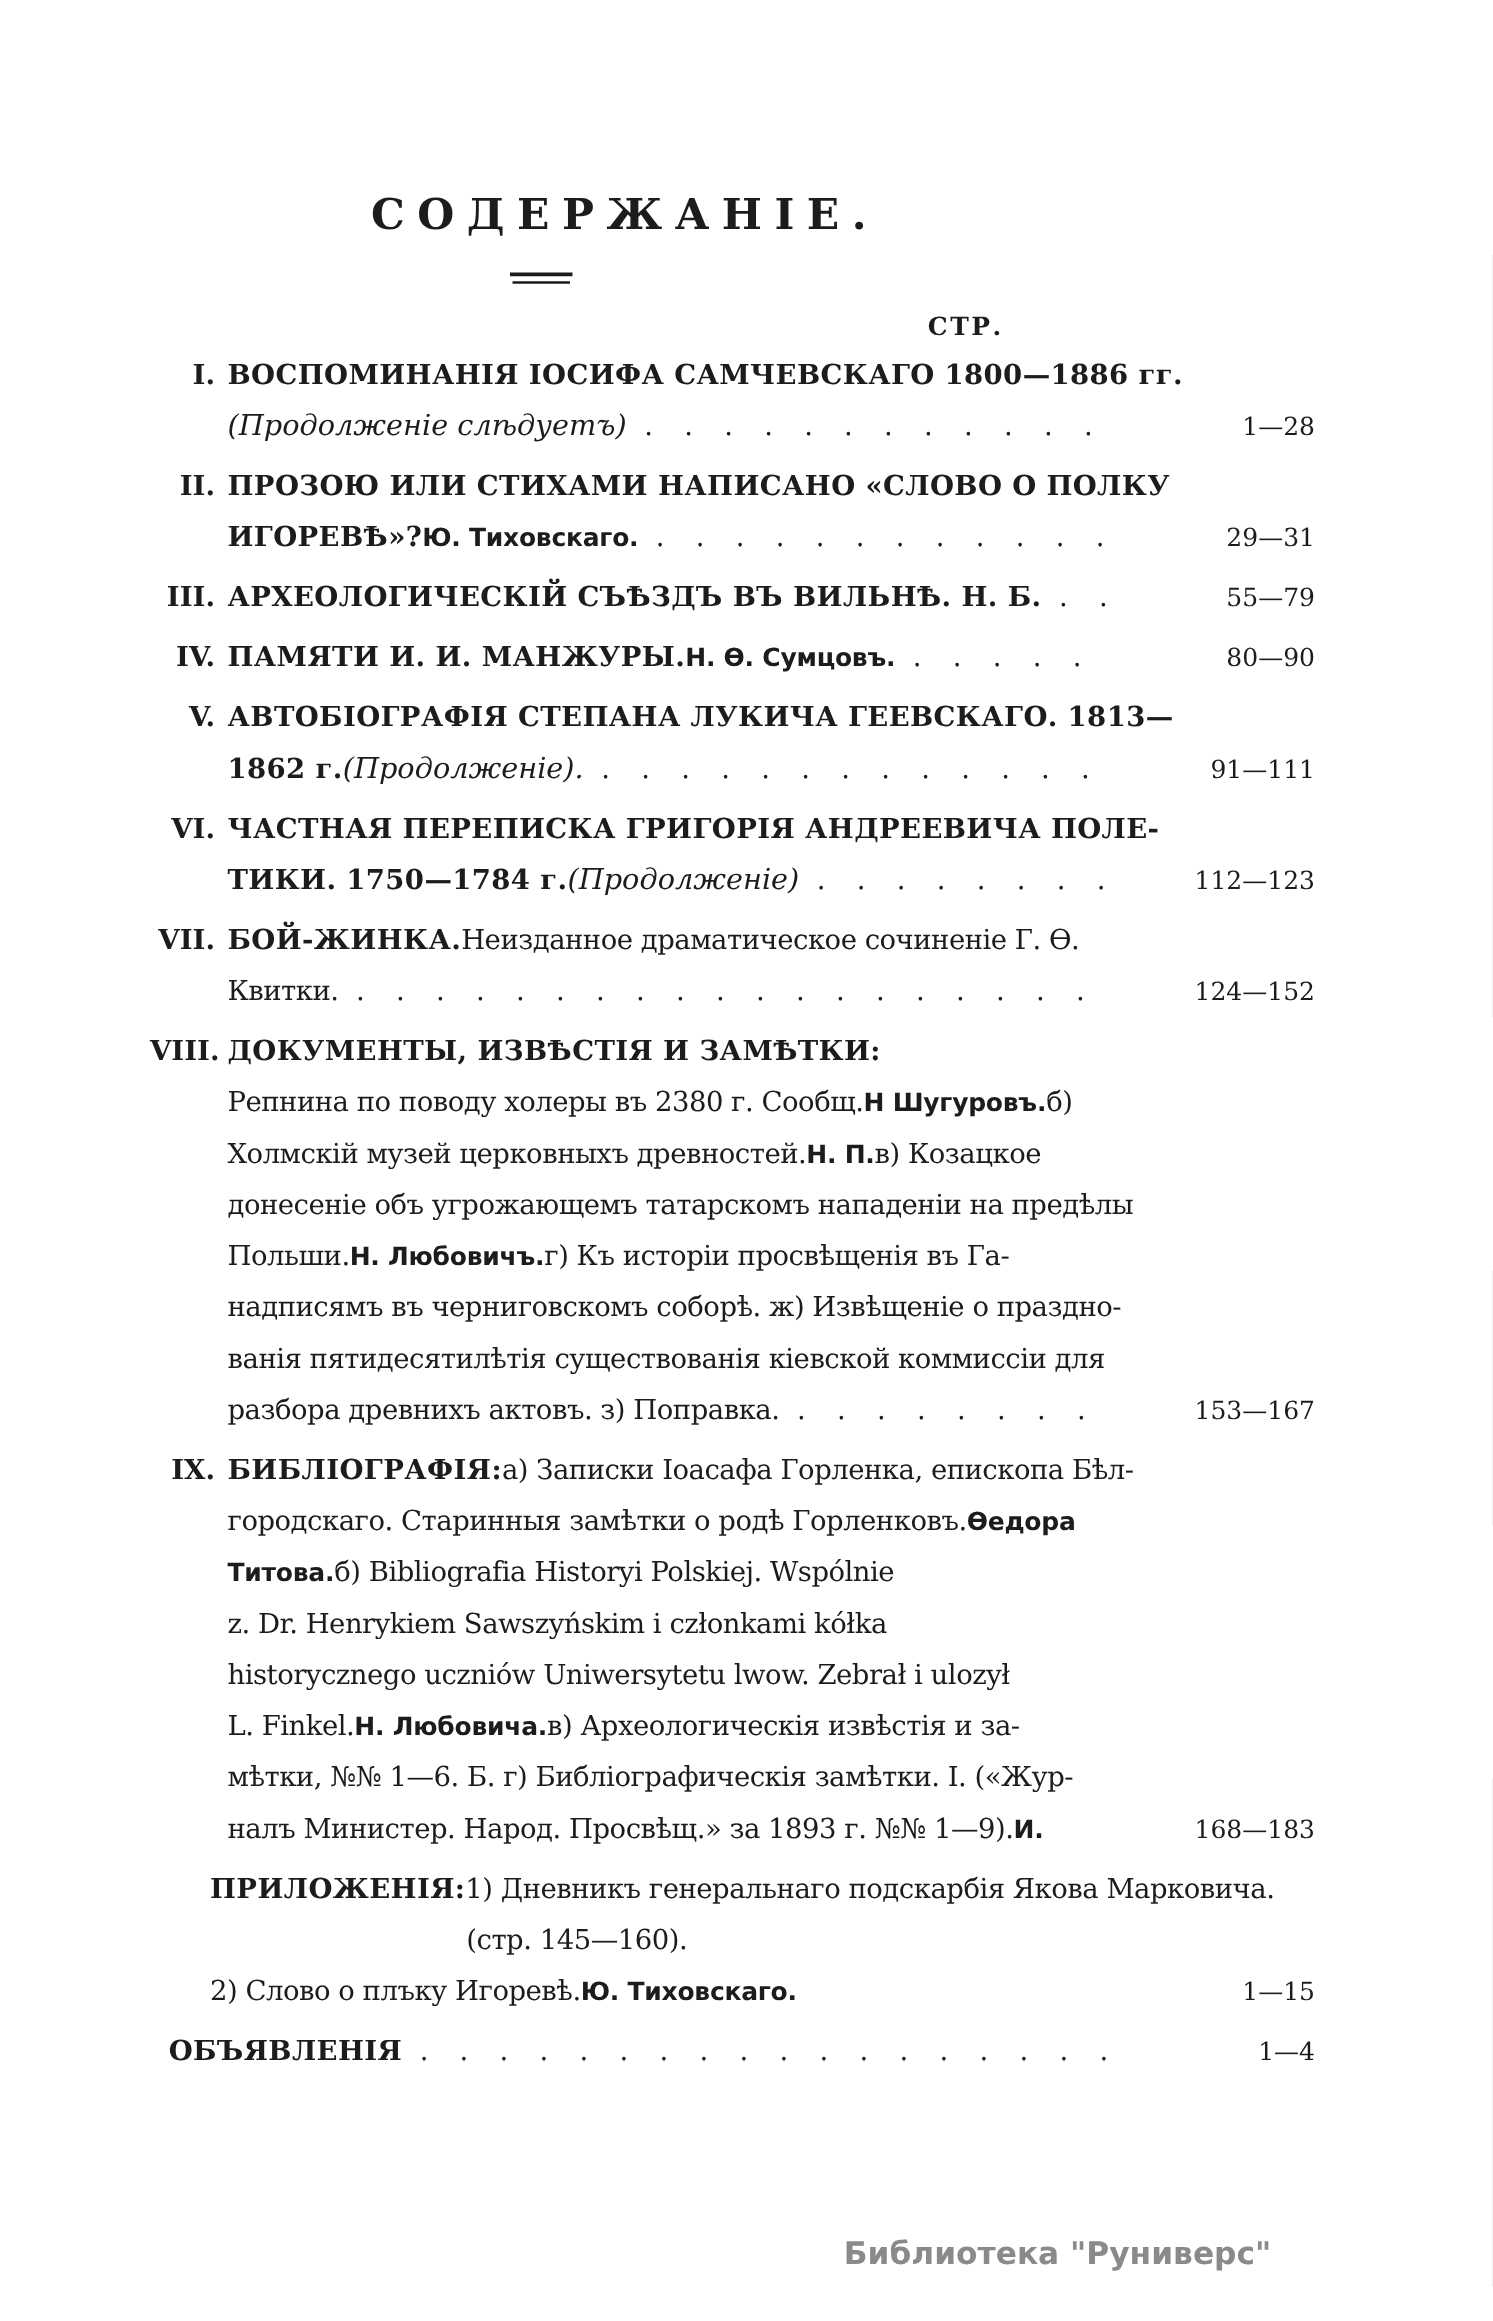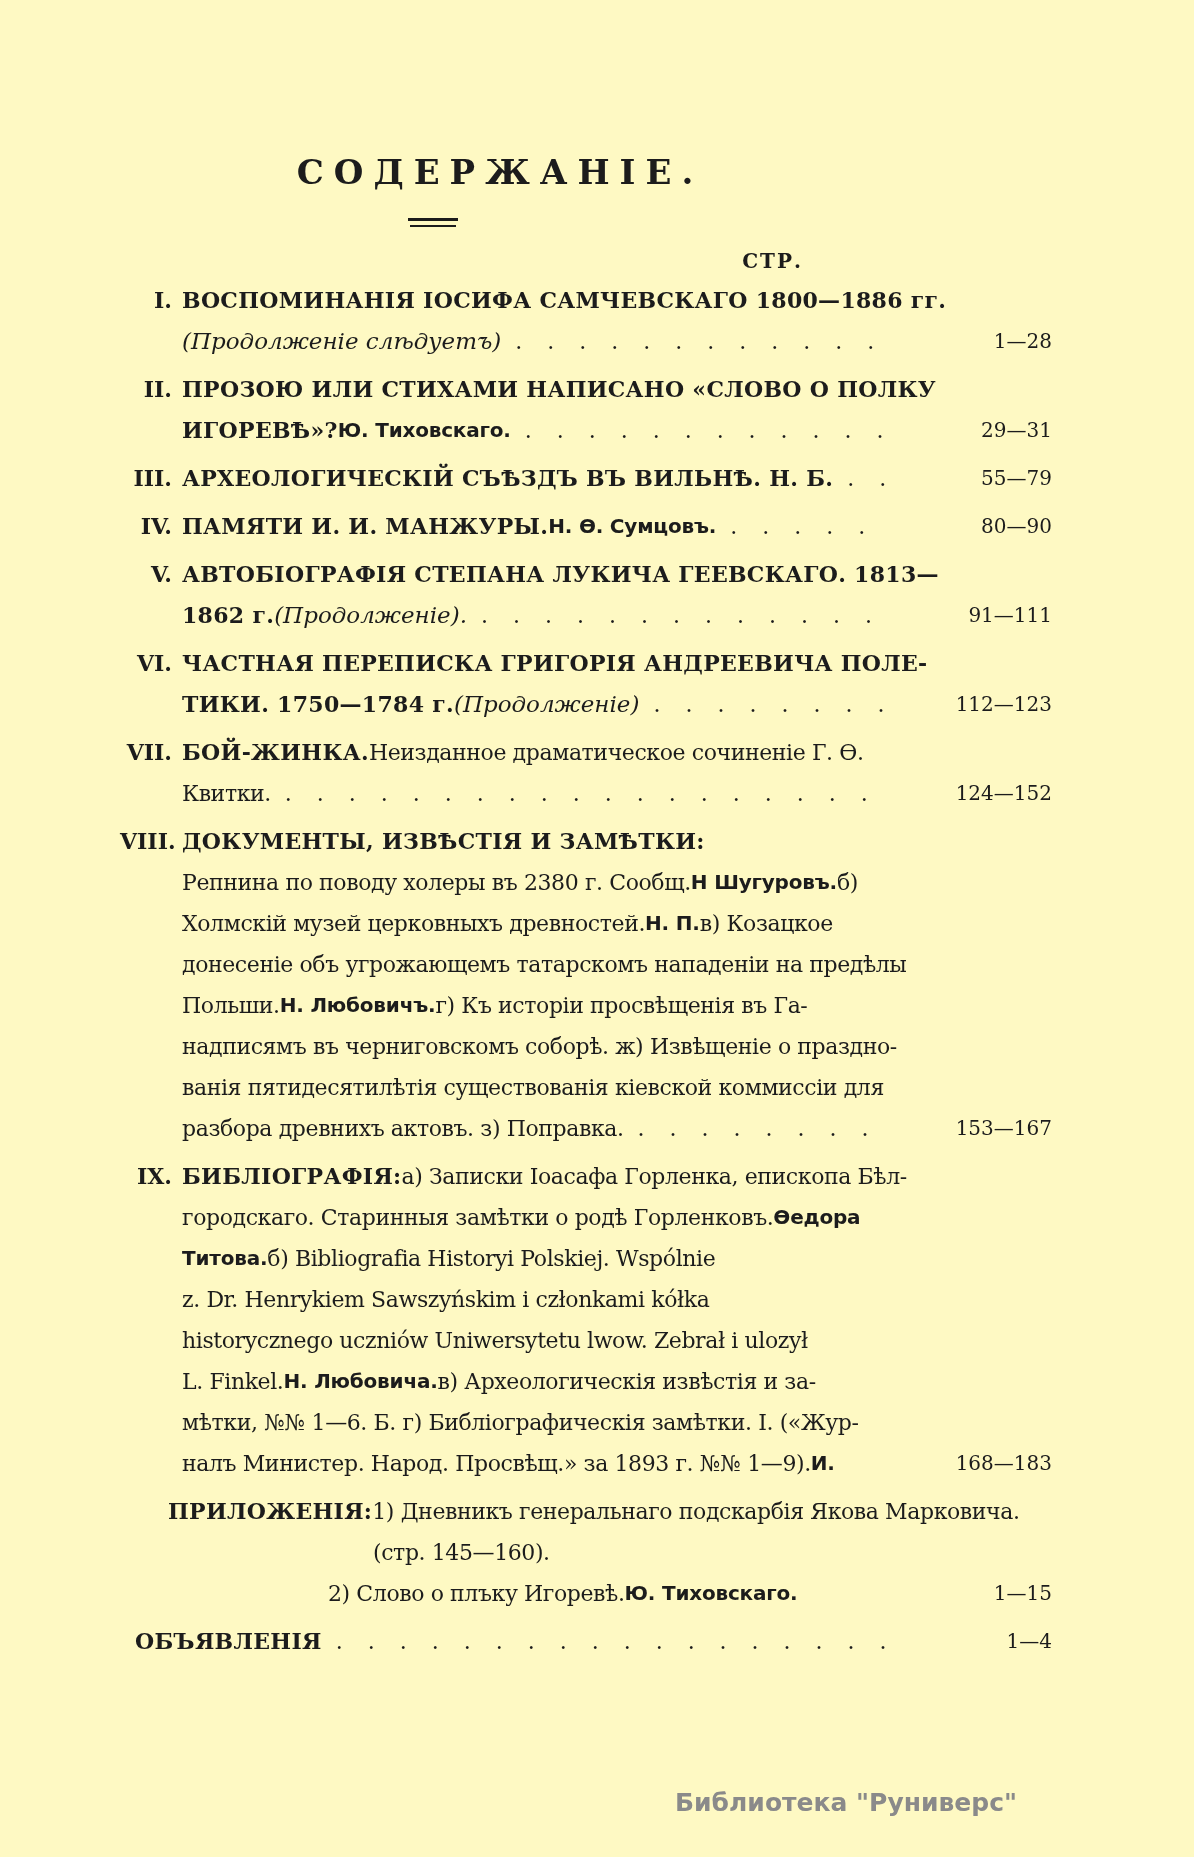--- a/index.html
+++ b/index.html
@@ -1,20 +1,20 @@
 <!DOCTYPE html>
 <html><head>
 <meta charset="utf-8">
 <style>
   html,body{margin:0;padding:0;background:#e8e8e8;}
   .page{
     position:relative;
     width:1194px;height:1857px;
     margin:0 auto;
-    background:#fef9c3;
+    background:#ffffff;
     color:#1c1c1c;
     font-family:"DejaVu Serif","Liberation Serif",serif;
     overflow:hidden;
   }
   .title{
     margin-top:152px;
     width:760px;margin-left:120px;
     text-align:center;
     font-size:34px;font-weight:bold;
     letter-spacing:10px;
@@ -40,21 +40,21 @@
     font-size:22px;font-weight:bold;
     line-height:41px;height:41px;
   }
   .body{flex:1 1 0;min-width:0;margin-left:10px;overflow:visible;}
   .line{
     display:flex;align-items:flex-end;
     height:41px;line-height:41px;
     white-space:nowrap;
   }
   .line.wide{width:max-content;position:relative;z-index:1;}
-  .line.ind-1{margin-left:160px;}
+  .line.ind-1{}
   .line.ind-2{margin-left:205px;}
   .s-caps{font-size:22px;font-weight:bold;letter-spacing:0.3px;}
   .s-reg{font-size:22px;letter-spacing:-0.4px;}
   .s-ital{font-size:23px;font-style:italic;}
   .s-name{font-size:20px;font-weight:bold;font-family:"DejaVu Sans","Liberation Sans",sans-serif;letter-spacing:-0.2px;}
   .dots{
     flex:1 1 0;min-width:0;
     overflow:hidden;
     padding-left:14px;
     font-size:22px;

